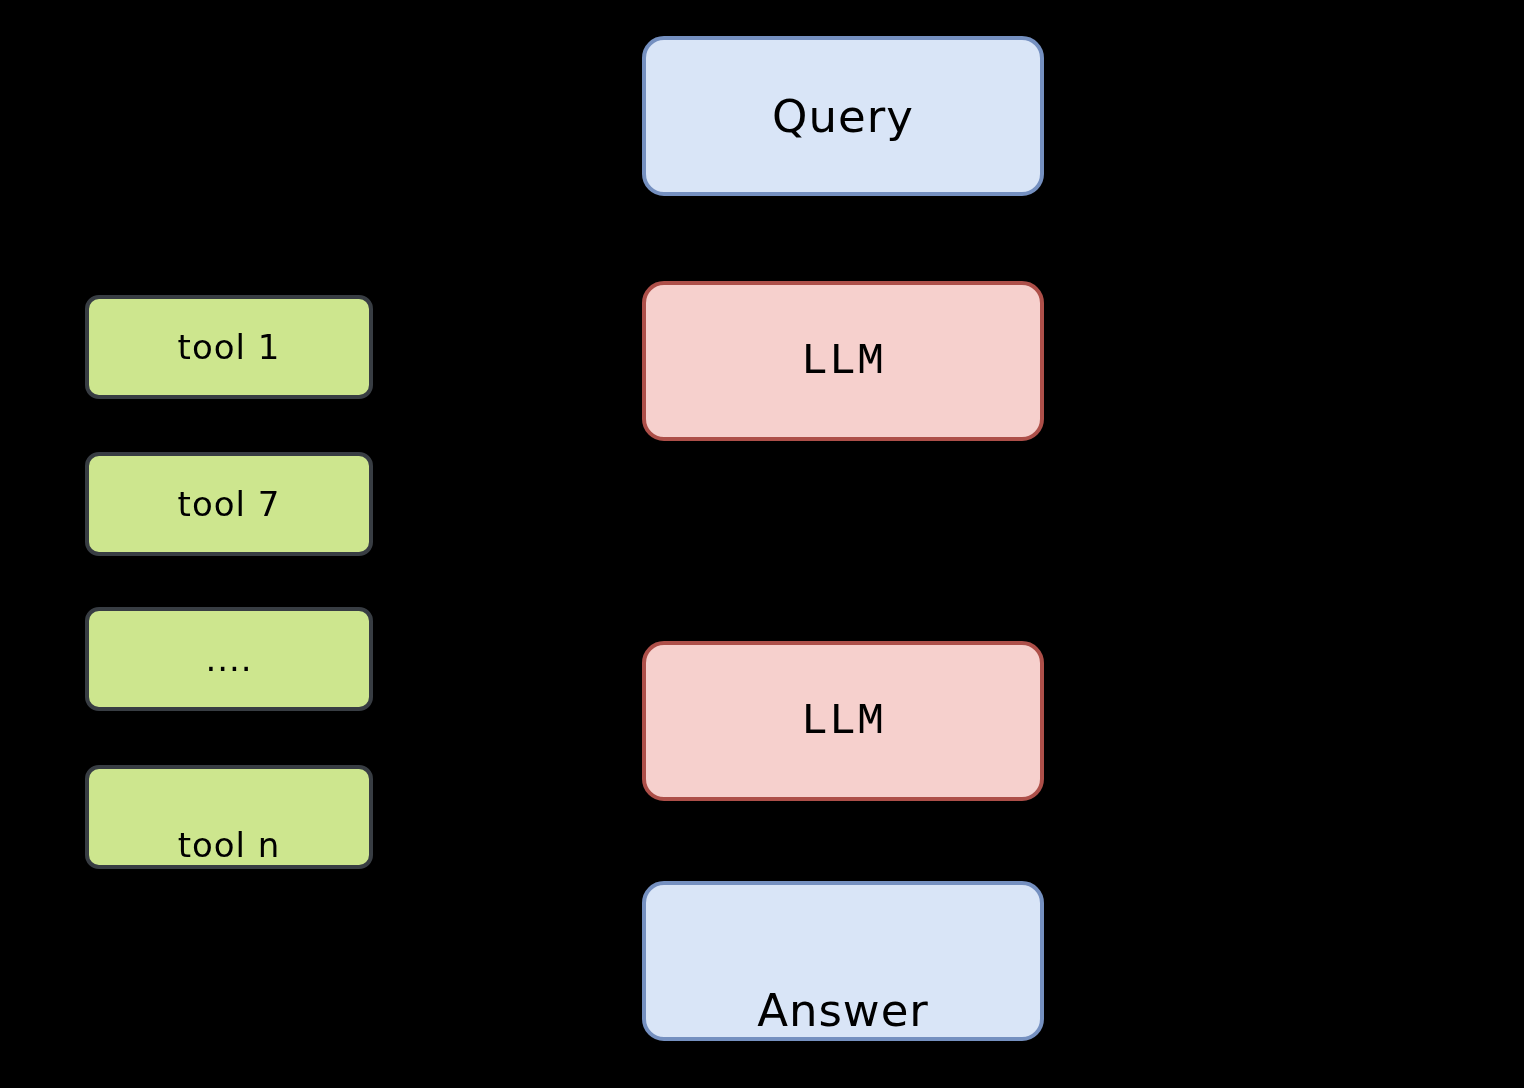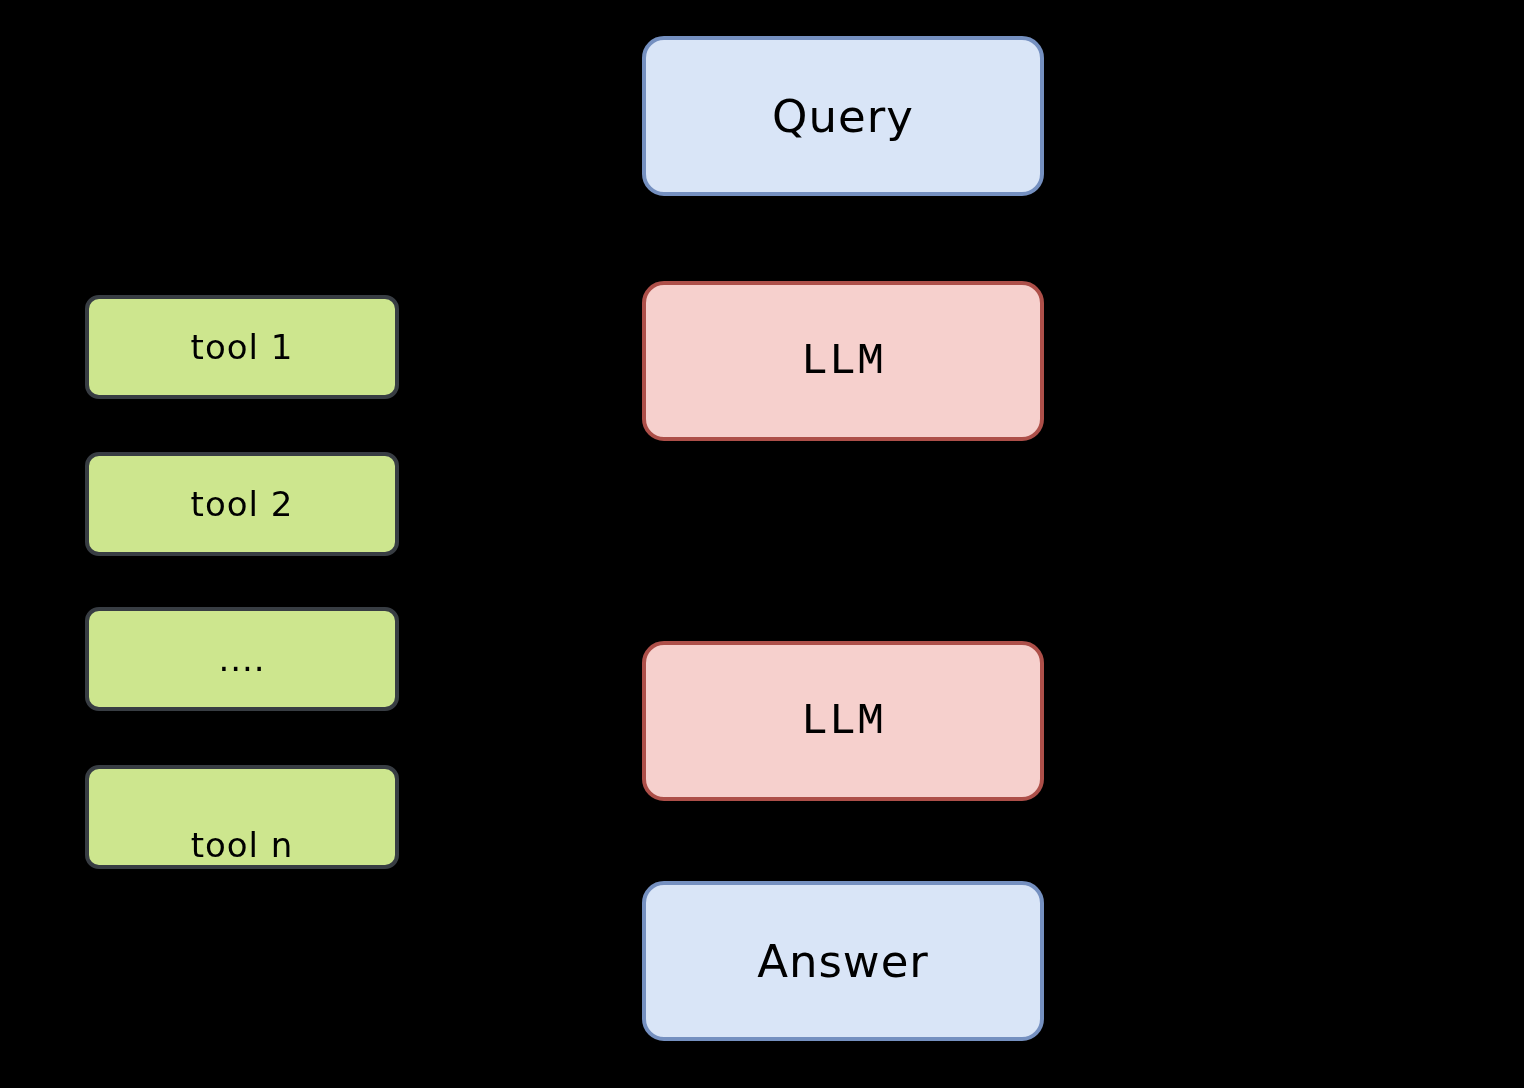--- a/index.html
+++ b/index.html
@@ -42,32 +42,32 @@
     background:var(--io-fill);
     border-color:var(--io-border);
   }
   .llm-node{
     background:var(--llm-fill);
     border-color:var(--llm-border);
     font-family:Liberation Mono, monospace;
   }
   .tool-node{
     left:85px;
-    width:314px;
+    width:288px;
     height:104px;
     background:var(--tool-fill);
     border:4px solid var(--tool-border);
     border-radius:14px;
     font-size:34px;
     letter-spacing:1px;
   }
   #node-query{top:36px;}
   #node-llm-top{top:281px;}
   #node-llm-bottom{top:641px;}
-  #node-answer{top:881px;}
+  #node-answer{top:881px;align-items:flex-end;}
   #node-tool-1{top:295px;}
   #node-tool-2{top:452px;}
   #node-tool-dots{top:607px;}
   #node-tool-n{top:765px;align-items:flex-end;}
 </style>
 </head>
 <body>
 
 <div class="canvas">
 
@@ -85,21 +85,21 @@
 
   <div id="node-answer" class="node flow-node io-node">
     <span>Answer</span>
   </div>
 
   <div id="node-tool-1" class="node tool-node">
     <span>tool 1</span>
   </div>
 
   <div id="node-tool-2" class="node tool-node">
-    <span>tool 2</span>
+    <span>tool 7</span>
   </div>
 
   <div id="node-tool-dots" class="node tool-node">
     <span>....</span>
   </div>
 
   <div id="node-tool-n" class="node tool-node">
     <span>tool n</span>
   </div>
 

